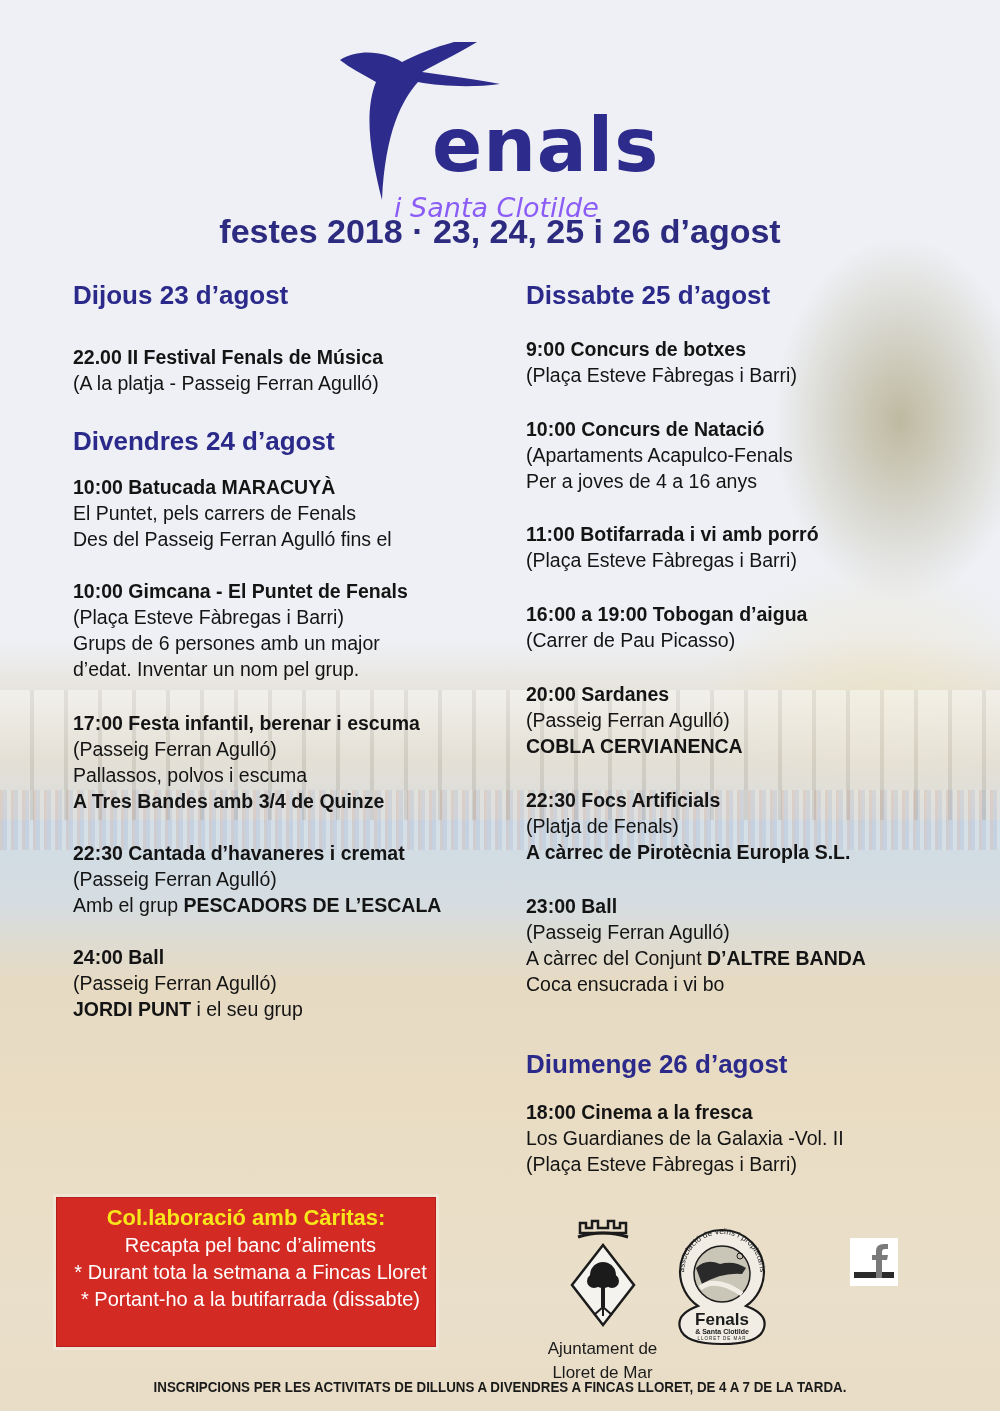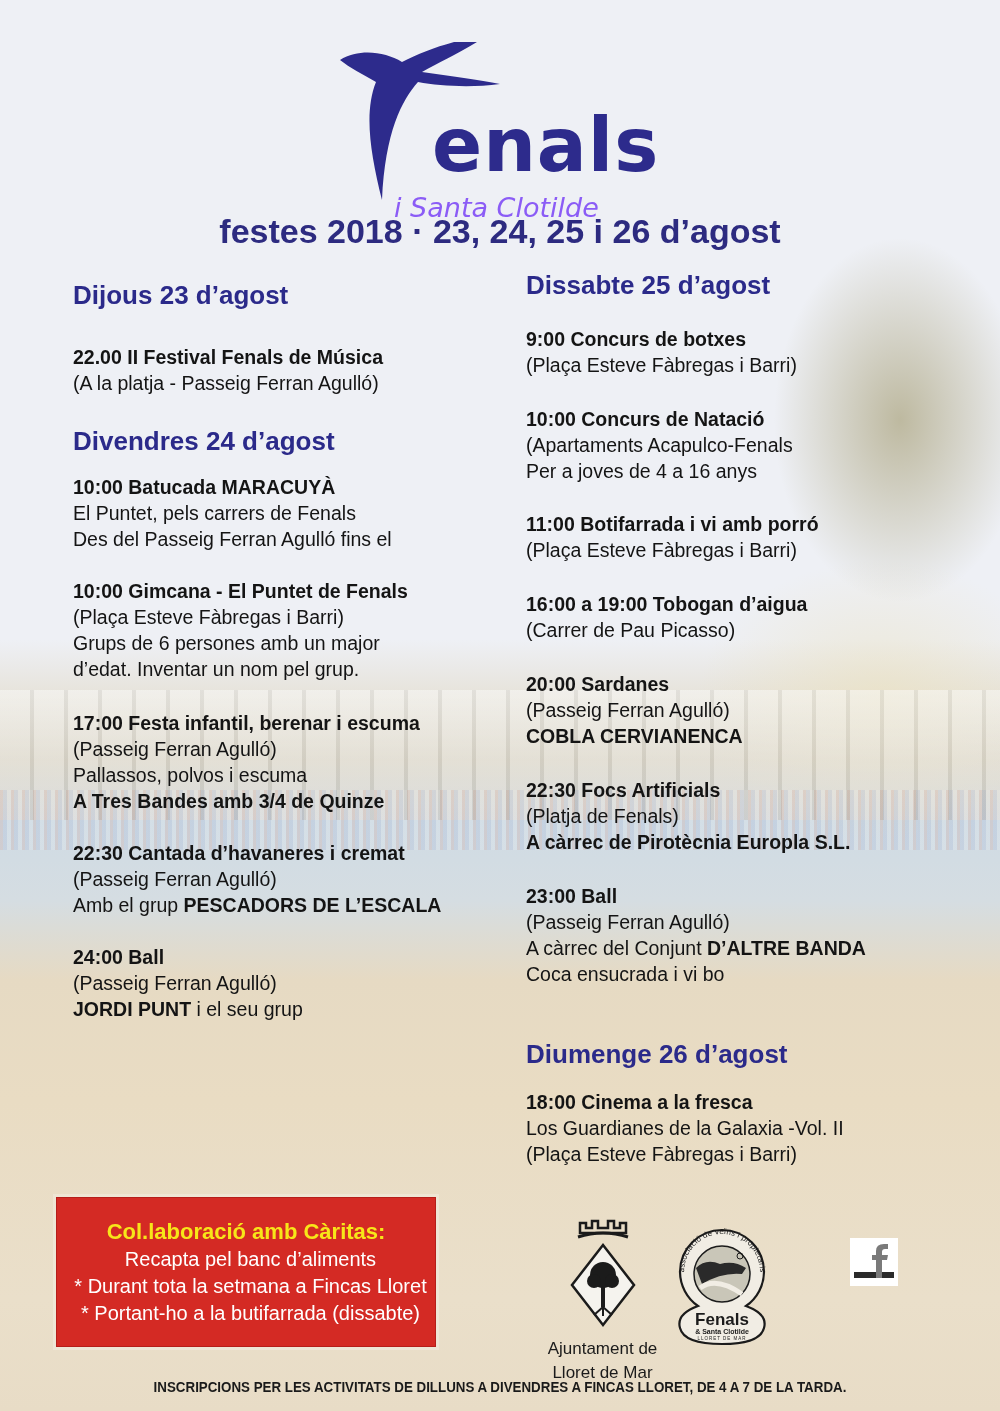--- a/index.html
+++ b/index.html
@@ -45,42 +45,42 @@
       font-size: 27px; color: #8b5cf6; line-height: 1;
     }
     .subtitle {
       position: absolute; left: 0; right: 0; top: 212px; text-align: center;
       font-family: "Liberation Sans", sans-serif; font-weight: bold;
       font-size: 34px; color: #2d2b80; letter-spacing: 0px;
     }
 
     .col { position: absolute; width: 440px; }
     .col-left { left: 73px; top: 280px; }
-    .col-right { left: 526px; top: 270px; }
+    .col-right { left: 526px; top: 280px; }
 
     .day-heading {
       font-family: "Liberation Sans", sans-serif; font-weight: bold;
       font-size: 26px; color: #2b2a8a; margin: 0; line-height: 30px;
     }
     .event { margin: 0; }
     .event-title, .event-line {
       font-family: "Liberation Sans", sans-serif; font-size: 19.5px; line-height: 26px;
       color: #141414; white-space: nowrap;
     }
     .event-title { font-weight: bold; }
     .bold { font-weight: bold; }
 
     .caritas {
       position: absolute; left: 56px; top: 1197px; width: 378px; height: 148px;
       background: #d42a24; border: 1px solid #b51e1a;
       text-align: center; box-shadow: 0 0 0 3px rgba(255,255,255,0.25);
     }
     .caritas-title {
       font-family: "Liberation Sans", sans-serif; font-weight: bold;
-      color: #f7e619; font-size: 22px; line-height: 28px; margin-top: 20px;
+      color: #f7e619; font-size: 22px; line-height: 28px; margin-top: 6px;
     }
     .caritas-line {
       font-family: "Liberation Sans", sans-serif; color: #ffffff;
       font-size: 20px; line-height: 27px; padding-left: 9px;
     }
 
     .sponsor-ajuntament { position: absolute; left: 540px; top: 1215px; width: 125px; text-align: center; }
     .sponsor-ajuntament .name {
       font-family: "Liberation Sans", sans-serif; font-size: 17px; line-height: 20px; color: #1b1b1b;
       margin-top: 4px;

